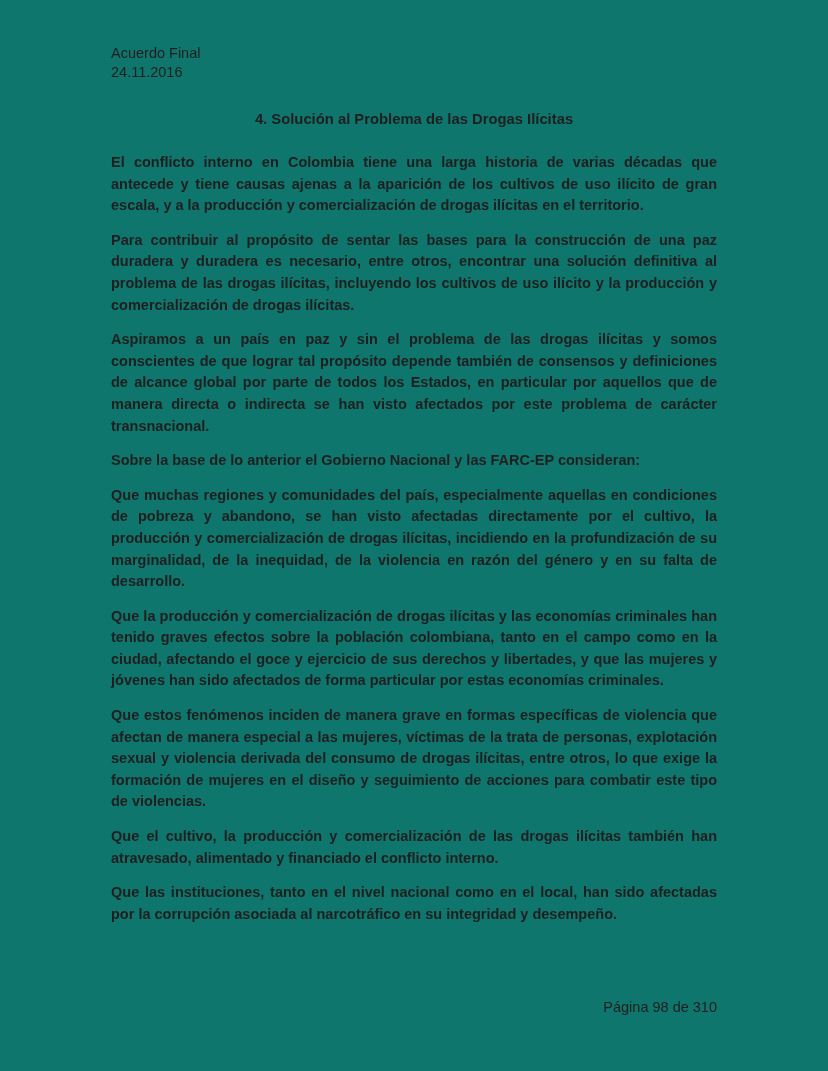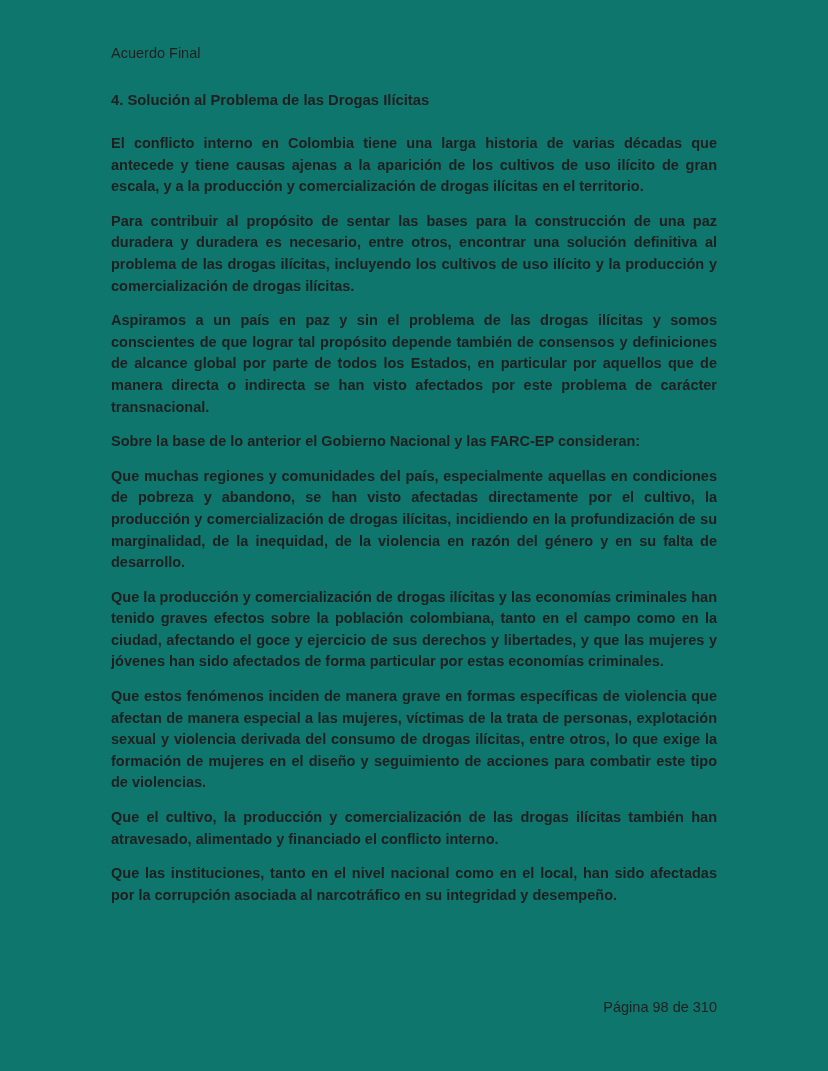--- a/index.html
+++ b/index.html
@@ -20,21 +20,21 @@
   }
   .doc-header {
     font-size: 14.5px;
     line-height: 19px;
     margin-bottom: 27px;
   }
   .doc-header div {
     margin: 0;
   }
   .section-title {
-    text-align: left;
+    text-align: center;
     font-weight: bold;
     font-size: 14.8px;
     line-height: 20px;
     margin: 0 0 23px 0;
   }
   .content p {
     text-align: justify;
     font-size: 14.5px;
     line-height: 21.6px;
     margin: 0 0 13px 0;
@@ -48,20 +48,21 @@
     line-height: 19px;
   }
 </style>
 </head>
 <body>
 
 <div class="page">
 
   <div class="doc-header">
     <div>Acuerdo Final</div>
+    <div>24.11.2016</div>
   </div>
 
   <h1 class="section-title">4. Solución al Problema de las Drogas Ilícitas</h1>
 
   <div class="content">
     <p>El conflicto interno en Colombia tiene una larga historia de varias décadas que antecede y tiene causas ajenas a la aparición de los cultivos de uso ilícito de gran escala, y a la producción y comercialización de drogas ilícitas en el territorio.</p>
     <p>Para contribuir al propósito de sentar las bases para la construcción de una paz duradera y duradera es necesario, entre otros, encontrar una solución definitiva al problema de las drogas ilícitas, incluyendo los cultivos de uso ilícito y la producción y comercialización de drogas ilícitas.</p>
     <p>Aspiramos a un país en paz y sin el problema de las drogas ilícitas y somos conscientes de que lograr tal propósito depende también de consensos y definiciones de alcance global por parte de todos los Estados, en particular por aquellos que de manera directa o indirecta se han visto afectados por este problema de carácter transnacional.</p>
     <p>Sobre la base de lo anterior el Gobierno Nacional y las FARC-EP consideran:</p>
     <p>Que muchas regiones y comunidades del país, especialmente aquellas en condiciones de pobreza y abandono, se han visto afectadas directamente por el cultivo, la producción y comercialización de drogas ilícitas, incidiendo en la profundización de su marginalidad, de la inequidad, de la violencia en razón del género y en su falta de desarrollo.</p>

